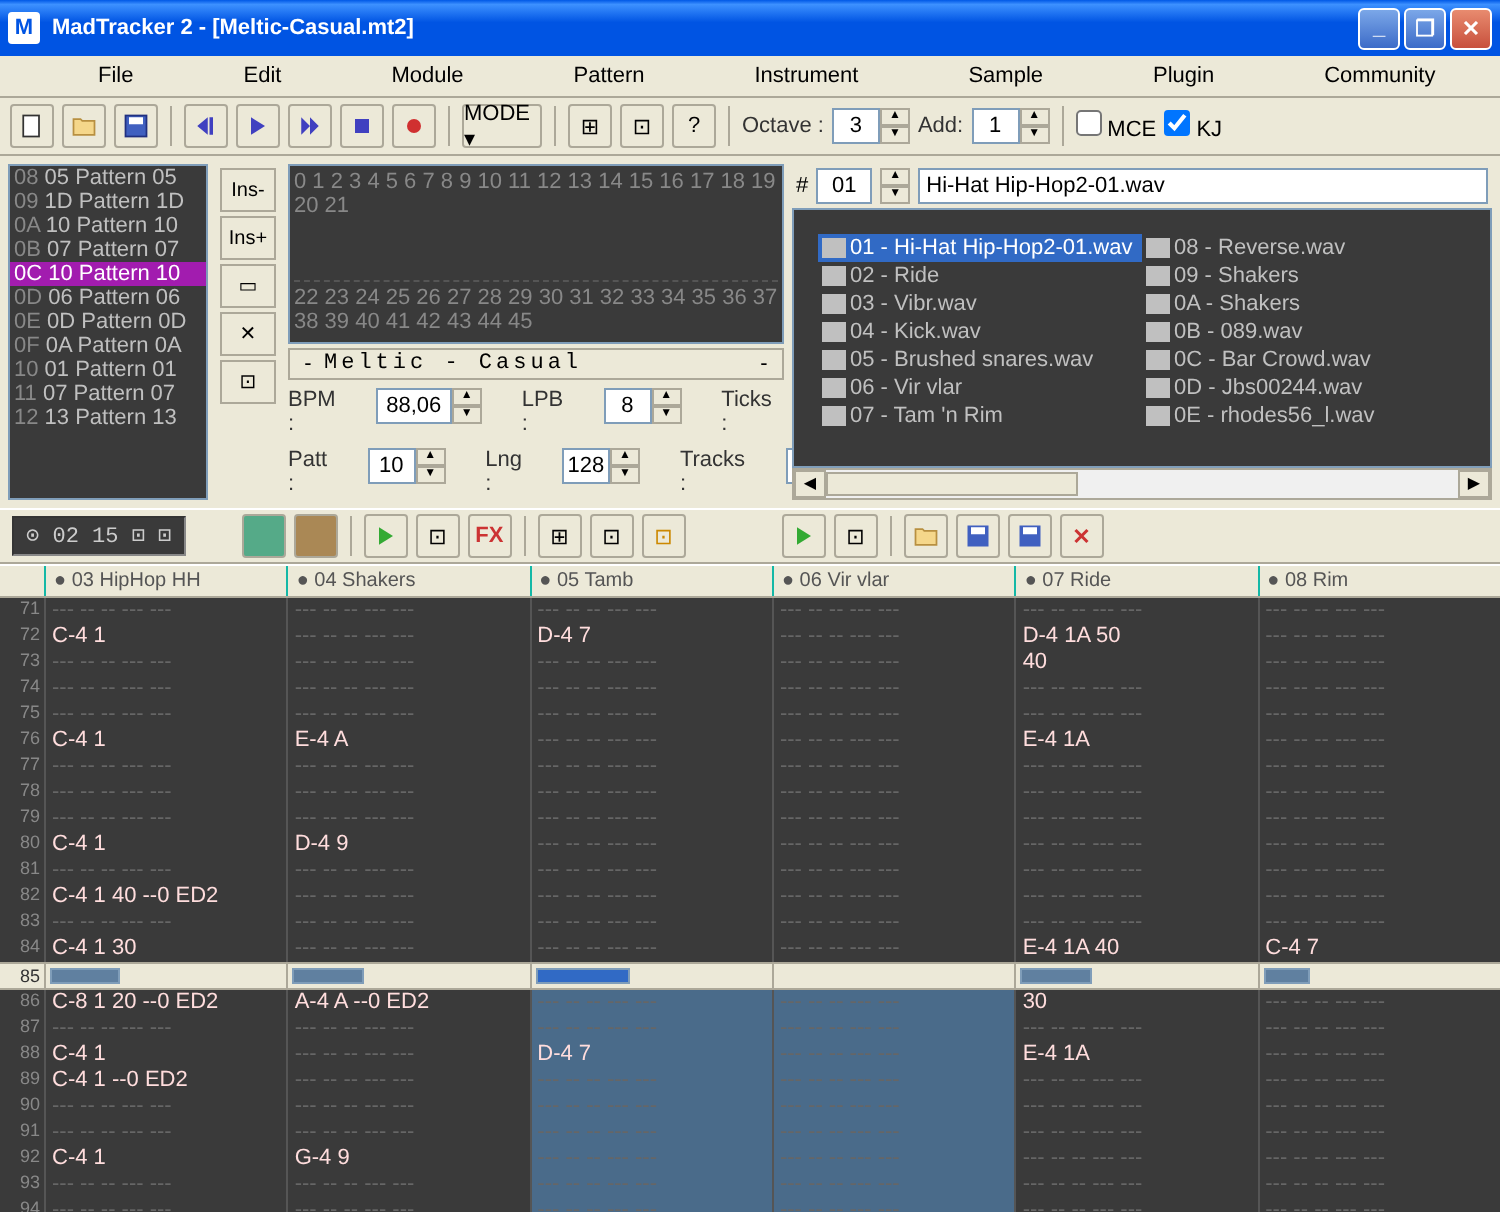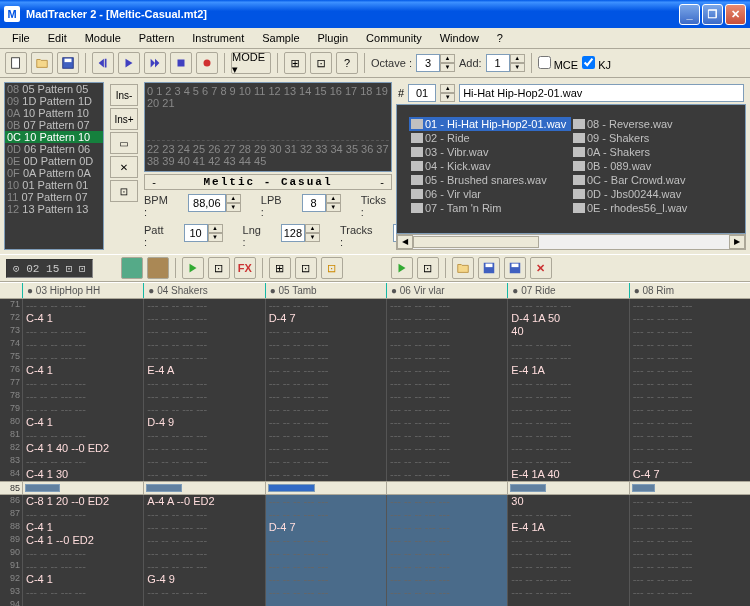--- a/index.html
+++ b/index.html
@@ -4,41 +4,41 @@
 <style>
 * { margin: 0; padding: 0; box-sizing: border-box; font-family: Tahoma, sans-serif; font-size: 11px; }
 body { background: #ece9d8; width: 750px; height: 606px; overflow: hidden; }
 .titlebar { background: linear-gradient(to bottom, #0058e6, #3d91ff 8%, #0054e3 40%, #0054e3); height: 28px; display: flex; align-items: center; padding: 0 4px; color: white; font-weight: bold; font-size: 13px; }
 .titlebar-icon { width: 16px; height: 16px; background: #fff; color: #0054e3; border-radius: 2px; margin-right: 6px; display: flex; align-items: center; justify-content: center; font-weight: bold; font-size: 11px; }
 .titlebar-text { flex: 1; }
 .titlebar-btns { display: flex; gap: 2px; }
 .tb-btn { width: 21px; height: 21px; background: linear-gradient(#7ba7e8,#3c6bc8); border: 1px solid #fff; border-radius: 3px; color: white; display: flex; align-items: center; justify-content: center; font-weight: bold; cursor: pointer; }
 .tb-close { background: linear-gradient(#e88b6f,#c8503c); }
 .menubar { background: #ece9d8; padding: 2px 4px; display: flex; gap: 2px; border-bottom: 1px solid #aca899; }
-.menu-item { padding: 2px 8px; cursor: pointer; }
+.menu-item { padding: 2px 8px; cursor: pointer; margin-left: 37px; }
 .toolbar { background: #ece9d8; padding: 3px 5px; display: flex; align-items: center; gap: 4px; border-bottom: 1px solid #aca899; }
 .tbtn { width: 22px; height: 22px; border: 1px solid #aca899; background: #ece9d8; display: flex; align-items: center; justify-content: center; cursor: pointer; border-radius: 2px; }
 .sep { width: 1px; height: 20px; background: #aca899; margin: 0 2px; }
 .label { color: #333; }
 .spin { display: flex; align-items: center; }
 .spin input { width: 24px; height: 18px; border: 1px solid #7f9db9; text-align: center; background: #fff; }
 .spin-btns { display: flex; flex-direction: column; }
 .spin-btn { width: 15px; height: 9px; background: #ece9d8; border: 1px solid #aca899; font-size: 6px; line-height: 6px; text-align: center; cursor: pointer; }
 .workspace { display: flex; padding: 4px; gap: 4px; height: 176px; }
 .pattern-list { width: 100px; background: #3a3a3a; border: 1px solid #7f9db9; overflow: hidden; color: #c0c0c0; font-family: 'Courier New', monospace; font-size: 10px; }
 .pat-row { padding: 0 2px; white-space: nowrap; }
 .pat-row span:first-child { color: #888; }
-.pat-sel { background: #15803d; color: #fff; }
+.pat-sel { background: #a21caf; color: #fff; }
 .pat-sel span:first-child { color: #fff; }
 .sidebar-btns { display: flex; flex-direction: column; gap: 2px; padding: 2px; }
 .sb-btn { width: 28px; height: 22px; border: 1px solid #aca899; background: #ece9d8; display: flex; align-items: center; justify-content: center; cursor: pointer; font-size: 10px; }
 .song-panel { width: 248px; display: flex; flex-direction: column; gap: 2px; }
 .wave-view { height: 90px; background: #3a3a3a; border: 1px solid #7f9db9; color: #888; font-size: 7px; padding: 2px; font-family: monospace; overflow: hidden; }
 .song-title-bar { display: flex; align-items: center; background: #ece9d8; border: 1px solid #aca899; padding: 1px; }
-.song-title { flex: 1; text-align: center; font-family: 'Courier New', monospace; font-weight: bold; letter-spacing: 2px; }
+.song-title { flex: 1; font-family: 'Courier New', monospace; font-weight: normal; letter-spacing: 2px; }
 .song-nav { width: 16px; text-align: center; cursor: pointer; }
 .param-row { display: flex; align-items: flex-start; gap: 20px; padding: 2px 0; }
 .inst-panel { flex: 1; display: flex; flex-direction: column; }
 .inst-header { display: flex; align-items: center; gap: 4px; padding: 2px; }
 .inst-header input { border: 1px solid #7f9db9; height: 18px; padding: 0 3px; }
 .inst-num { width: 28px; text-align: center; }
 .inst-name { flex: 1; }
 .inst-list { flex: 1; background: #3a3a3a; border: 1px solid #7f9db9; color: #c0c0c0; font-size: 10px; display: flex; padding: 12px; overflow: hidden; }
 .inst-col { flex: 1; }
 .inst-item { padding: 1px 2px; display: flex; align-items: center; gap: 2px; white-space: nowrap; overflow: hidden; }

